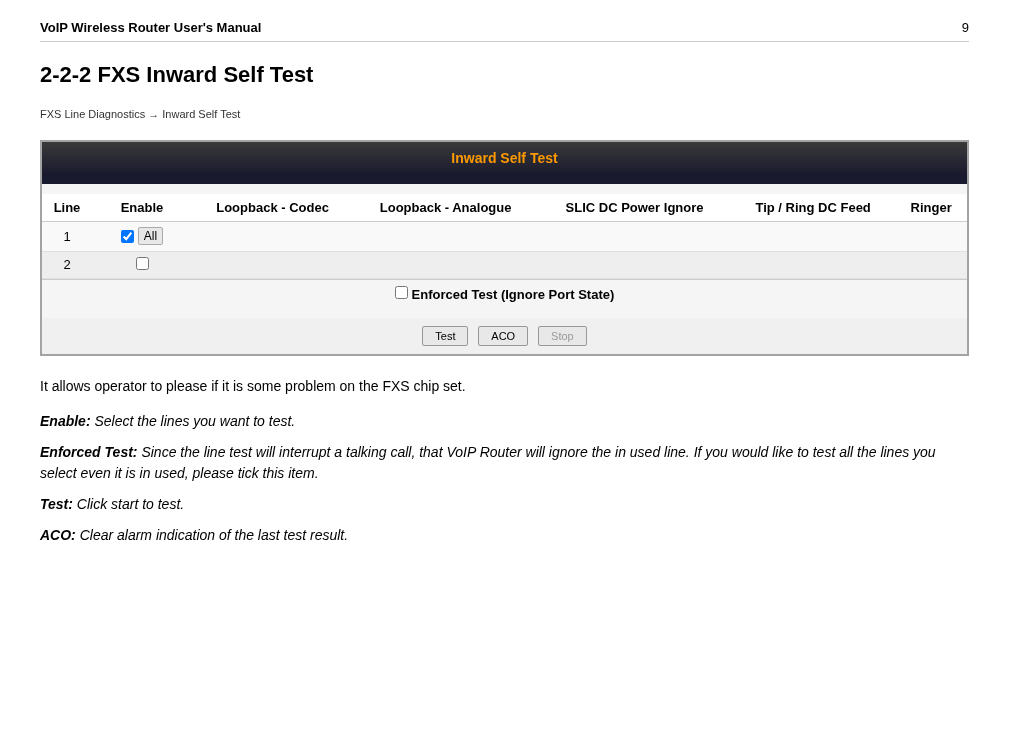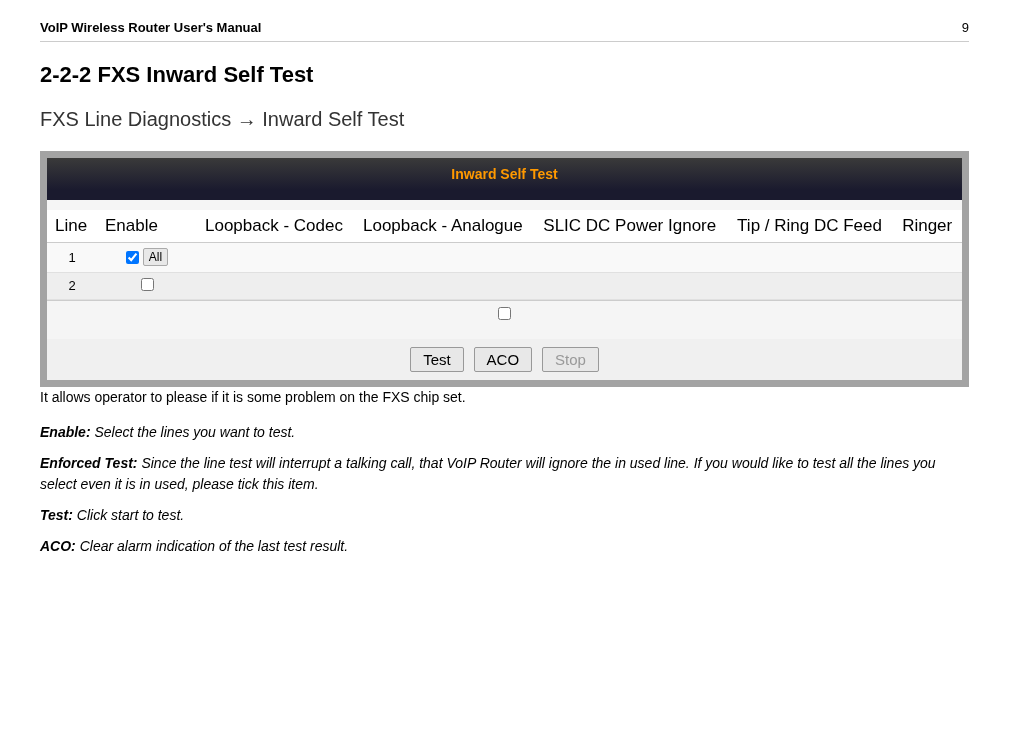--- a/index.html
+++ b/index.html
@@ -25,26 +25,27 @@
     .page-number {
       font-size: 13px;
     }
     .section-title {
       font-size: 22px;
       font-weight: bold;
       margin-bottom: 20px;
       margin-top: 2px;
     }
     .breadcrumb {
-      font-size: 20px;
+      font-size: 11px;
       margin-bottom: 20px;
       color: #333;
     }
     .panel-wrapper {
-      border: 7px solid #a3a3a3;
+      border: 2px solid #a3a3a3;
+      margin-bottom: 20px;
       background: #fca5a5;
     }
     .panel-header {
       background: linear-gradient(to bottom, #3a3a3a, #1a1a2e);
       color: #ff9900;
       font-weight: bold;
       font-size: 14px;
       text-align: center;
       padding: 8px;
     }
@@ -55,23 +56,23 @@
     .panel-body {
       background: #f5f5f5;
       padding: 10px 0;
     }
     table.main-table {
       width: 100%;
       border-collapse: collapse;
       background: #fff;
     }
     table.main-table th {
-      font-size: 17px;
-      font-weight: normal;
-      text-align: left;
+      font-size: 13px;
+      font-weight: bold;
+      text-align: center;
       padding: 6px 8px;
       border-bottom: 1px solid #ccc;
       color: #000;
     }
     table.main-table td {
       padding: 5px 8px;
       text-align: center;
       border-bottom: 1px solid #e0e0e0;
       font-size: 13px;
     }
@@ -107,21 +108,21 @@
       font-weight: bold;
     }
     .panel-footer {
       text-align: center;
       padding: 8px;
       background: #f0f0f0;
     }
     .panel-footer button {
       padding: 3px 12px;
       margin: 0 3px;
-      font-size: 15px;
+      font-size: 11px;
       border: 1px solid #999;
       background: #e8e8e8;
       cursor: pointer;
       border-radius: 2px;
     }
     .btn-stop {
       color: #999;
     }
     .description {
       margin-bottom: 14px;
@@ -194,20 +195,21 @@
           <td></td>
           <td></td>
           <td></td>
           <td></td>
           <td></td>
         </tr>
       </tbody>
     </table>
     <div class="enforced-row">
       <input type="checkbox" style="">
+      <label>Enforced Test (Ignore Port State)</label>
     </div>
   </div>
   <div class="panel-footer">
     <button>Test</button>
     <button>ACO</button>
     <button class="btn-stop">Stop</button>
   </div>
 </div>
 
 <p class="description">

